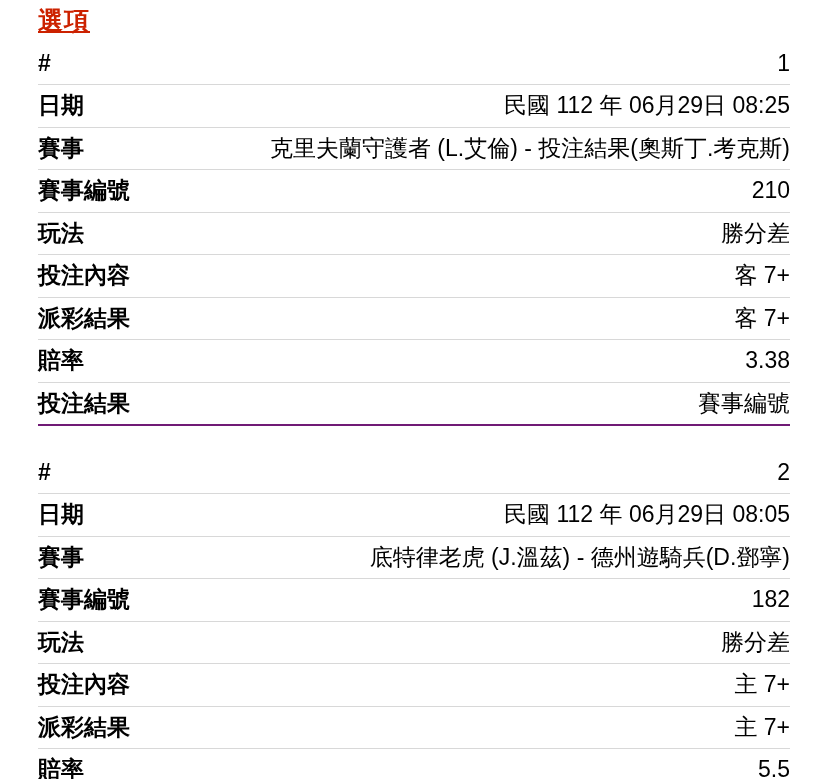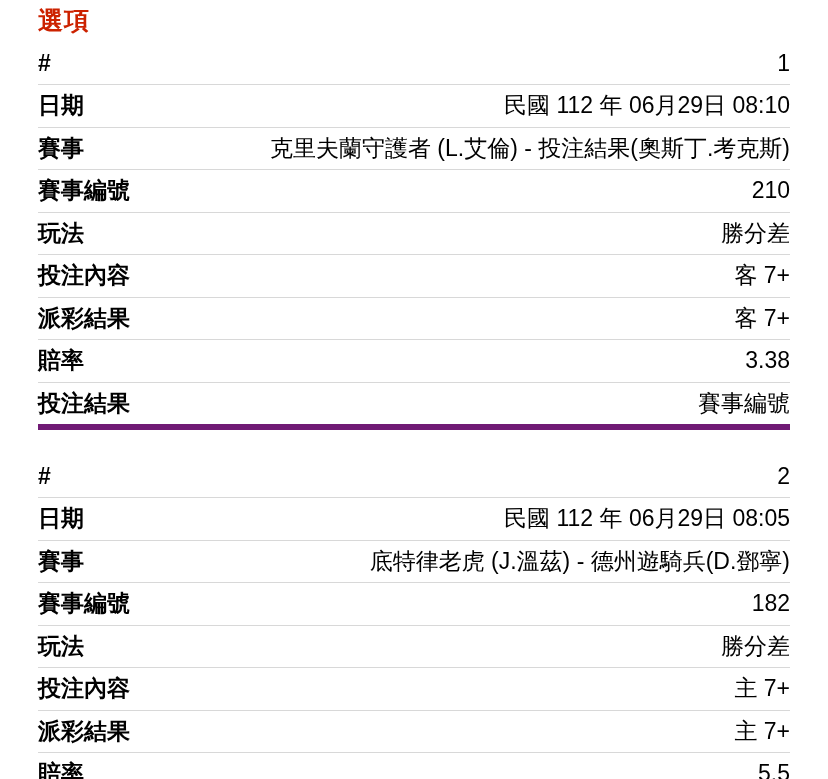--- a/index.html
+++ b/index.html
@@ -21,31 +21,32 @@
     padding: 0 38px 0 38px;
     position: relative;
   }
   .section-title {
     color: #cc2200;
     font-size: 25px;
     font-weight: bold;
     padding-top: 4px;
     padding-bottom: 6px;
     letter-spacing: 1px;
+    text-decoration: underline;
   }
   table.bet-table {
     width: 100%;
     border-collapse: collapse;
     table-layout: fixed;
   }
   table.bet-table tr {
     border-bottom: 1px solid #d8d8d8;
   }
   table.bet-table tr:last-child {
-    border-bottom: 6px solid #701a75;
+    border-bottom: 2px solid #701a75;
     margin-left: 42px;
   }
   table.bet-table td {
     padding: 6px 0 6px 0;
     font-size: 23px;
     vertical-align: middle;
     line-height: 1.28;
   }
   td.label {
     font-weight: bold;
@@ -72,21 +73,21 @@
   <div class="section-title">選項</div>
 
   <table class="bet-table">
     <tbody>
         <tr>
       <td class="label">#</td>
       <td class="value">1</td>
     </tr>
     <tr>
       <td class="label">日期</td>
-      <td class="value">民國 112 年 06月29日 08:10</td>
+      <td class="value">民國 112 年 06月29日 08:25</td>
     </tr>
     <tr>
       <td class="label">賽事</td>
       <td class="value">克里夫蘭守護者 (L.艾倫) - 投注結果(奧斯丁.考克斯)</td>
     </tr>
     <tr>
       <td class="label">賽事編號</td>
       <td class="value">210</td>
     </tr>
     <tr>

